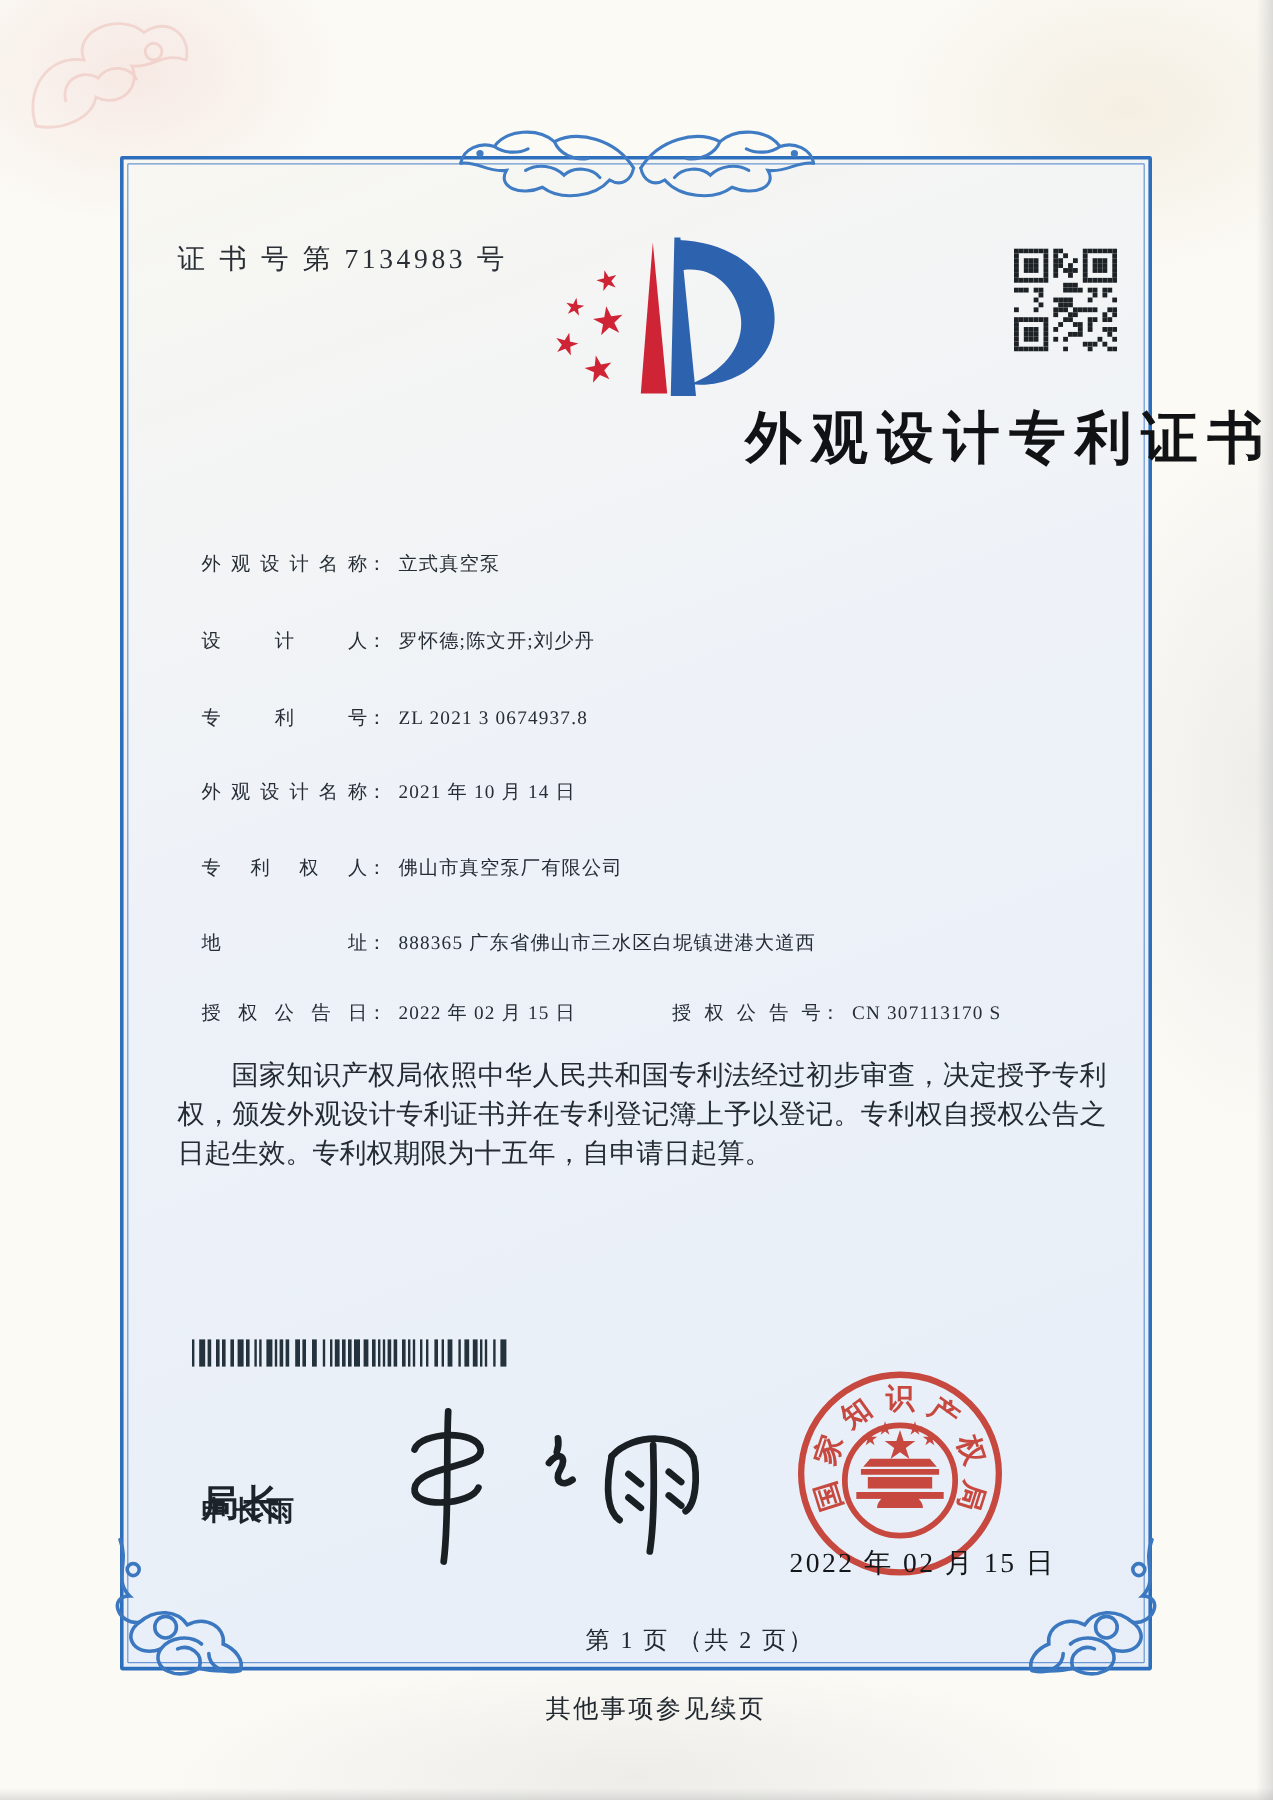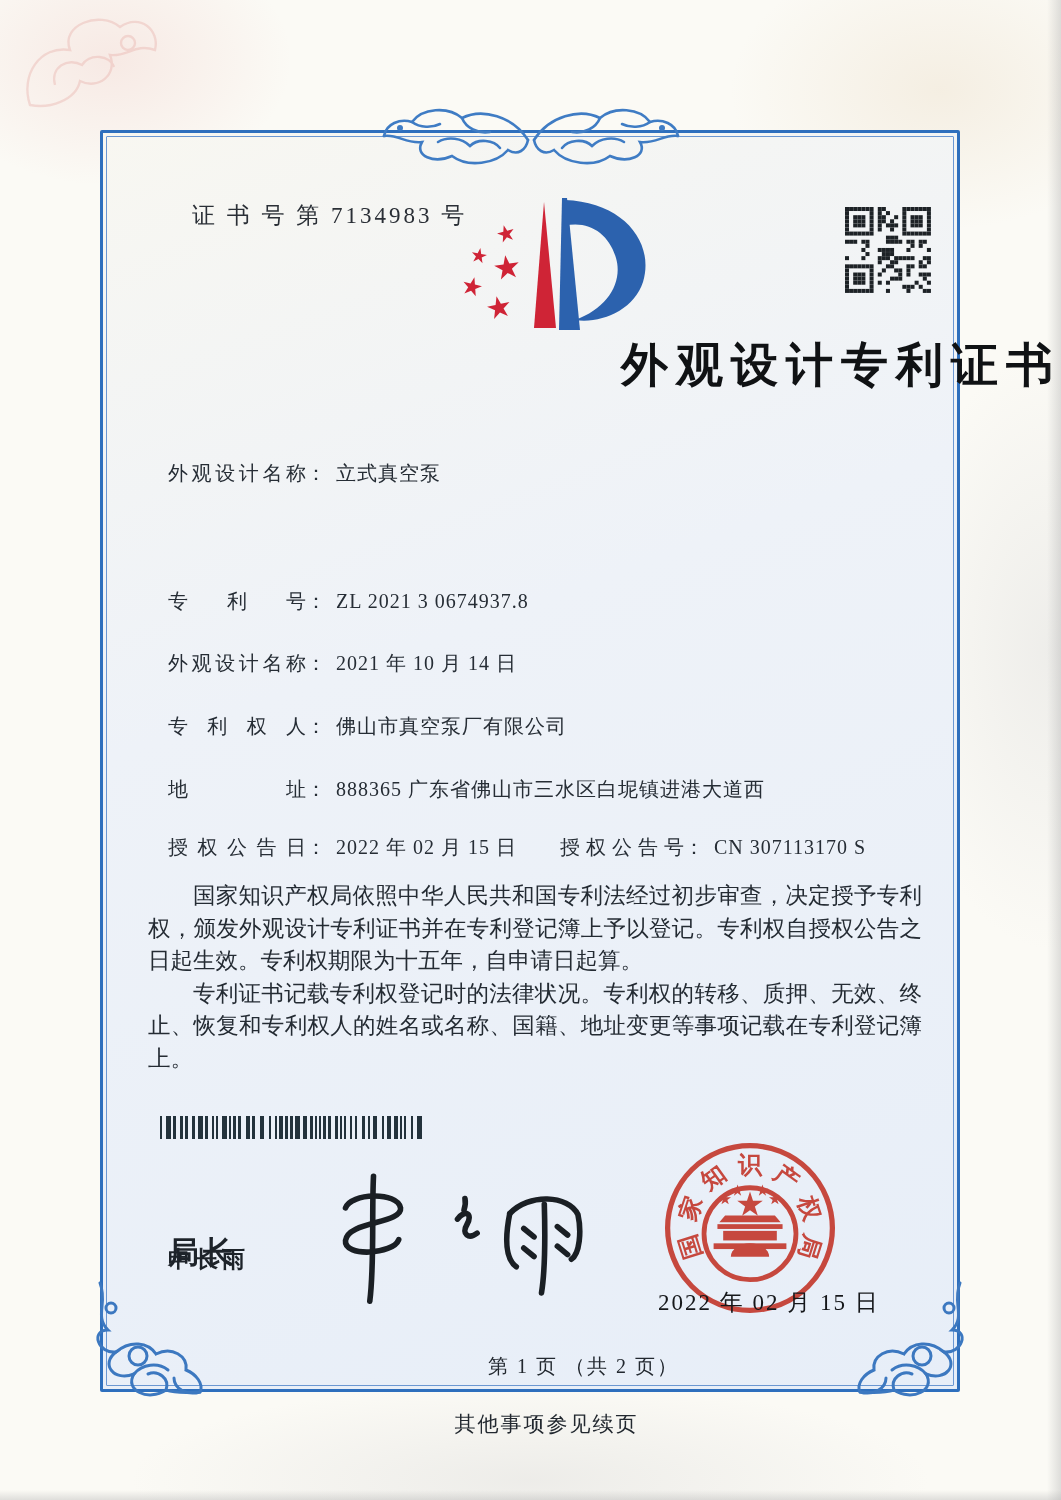--- a/index.html
+++ b/index.html
@@ -24,29 +24,29 @@
     border:3px solid #2e6fbd;border-radius:2px;
     background:linear-gradient(160deg,#f8f7f1 0%,#eef2f8 40%,#e7eef8 100%);
     box-sizing:border-box;
   }
   .frame-inner{
     position:absolute;inset:3px;border:1.5px solid #6b97d2;border-radius:1px;
   }
   .ornament{position:absolute;pointer-events:none;}
   
   .cert-no{
-    position:absolute;left:148px;top:200px;font-size:23px;letter-spacing:3px;color:#2a2f36;margin-left:44px;
+    position:absolute;left:148px;top:200px;font-size:23px;letter-spacing:3px;color:#2a2f36;
   }
   
   .title{
     position:absolute;left:0;width:1061px;top:334px;text-align:right;
     font-size:47px;font-weight:bold;letter-spacing:8px;color:#101214;
   }
   
-  .field-row{position:absolute;left:168px;width:760px;font-size:20px;color:#262d35;white-space:nowrap;}
+  .field-row{position:absolute;left:168px;width:760px;font-size:16px;color:#262d35;white-space:nowrap;}
   .flabel{display:inline-block;width:138px;text-align:justify;text-align-last:justify;vertical-align:bottom;}
   .flabel2{display:inline-block;width:124px;text-align:justify;text-align-last:justify;vertical-align:bottom;}
   .fcolon{display:inline-block;margin-right:10px;}
   .fvalue{letter-spacing:1px;}
   .field-group2{position:absolute;left:392px;top:0;}
   
   .paragraphs{
     position:absolute;left:148px;top:880px;width:774px;
     font-size:22.5px;line-height:32.5px;text-align:justify;color:#242b33;
   }
@@ -344,20 +344,23 @@
       <rect x="61.42857142857142" y="81.9047619047619" width="4.013333333333333" height="4.013333333333333" fill="#1d2226"></rect>
       <rect x="77.8095238095238" y="81.9047619047619" width="4.013333333333333" height="4.013333333333333" fill="#1d2226"></rect>
       <rect x="81.9047619047619" y="81.9047619047619" width="4.013333333333333" height="4.013333333333333" fill="#1d2226"></rect>
     </svg>
 
   <div class="title">外观设计专利证书</div>
 
   <div class="field-row" style="top:460px">
     <span class="flabel">外观设计名称</span><span class="fcolon">：</span><span class="fvalue">立式真空泵</span>
   </div>
+  <div class="field-row" style="top:524px">
+    <span class="flabel">设计人</span><span class="fcolon">：</span><span class="fvalue">罗怀德;陈文开;刘少丹</span>
+  </div>
   <div class="field-row" style="top:588px">
     <span class="flabel">专利号</span><span class="fcolon">：</span><span class="fvalue">ZL 2021 3 0674937.8</span>
   </div>
   <div class="field-row" style="top:650px">
     <span class="flabel">外观设计名称</span><span class="fcolon">：</span><span class="fvalue">2021 年 10 月 14 日</span>
   </div>
   <div class="field-row" style="top:713px">
     <span class="flabel">专利权人</span><span class="fcolon">：</span><span class="fvalue">佛山市真空泵厂有限公司</span>
   </div>
   <div class="field-row" style="top:776px">
@@ -365,21 +368,20 @@
   </div>
   <div class="field-row" style="top:834px">
     <span class="flabel">授权公告日</span><span class="fcolon">：</span><span class="fvalue">2022 年 02 月 15 日</span>
     <span class="field-group2">
       <span class="flabel2">授权公告号</span><span class="fcolon">：</span><span class="fvalue">CN 307113170 S</span>
     </span>
   </div>
 
   <div class="paragraphs">
     <p>国家知识产权局依照中华人民共和国专利法经过初步审查，决定授予专利权，颁发外观设计专利证书并在专利登记簿上予以登记。专利权自授权公告之日起生效。专利权期限为十五年，自申请日起算。</p>
-    <p>专利证书记载专利权登记时的法律状况。专利权的转移、质押、无效、终止、恢复和专利权人的姓名或名称、国籍、地址变更等事项记载在专利登记簿上。</p>
   </div>
 
   <svg class="barcode" id="barcode-svg" viewBox="0 0 268 23" preserveAspectRatio="none">
       <rect x="0" y="0" width="2" height="23" fill="#23323c"></rect>
       <rect x="6" y="0" width="5" height="23" fill="#23323c"></rect>
       <rect x="13" y="0" width="3" height="23" fill="#23323c"></rect>
       <rect x="20" y="0" width="3" height="23" fill="#23323c"></rect>
       <rect x="25" y="0" width="3" height="23" fill="#23323c"></rect>
       <rect x="32" y="0" width="3" height="23" fill="#23323c"></rect>
       <rect x="38" y="0" width="5" height="23" fill="#23323c"></rect>

